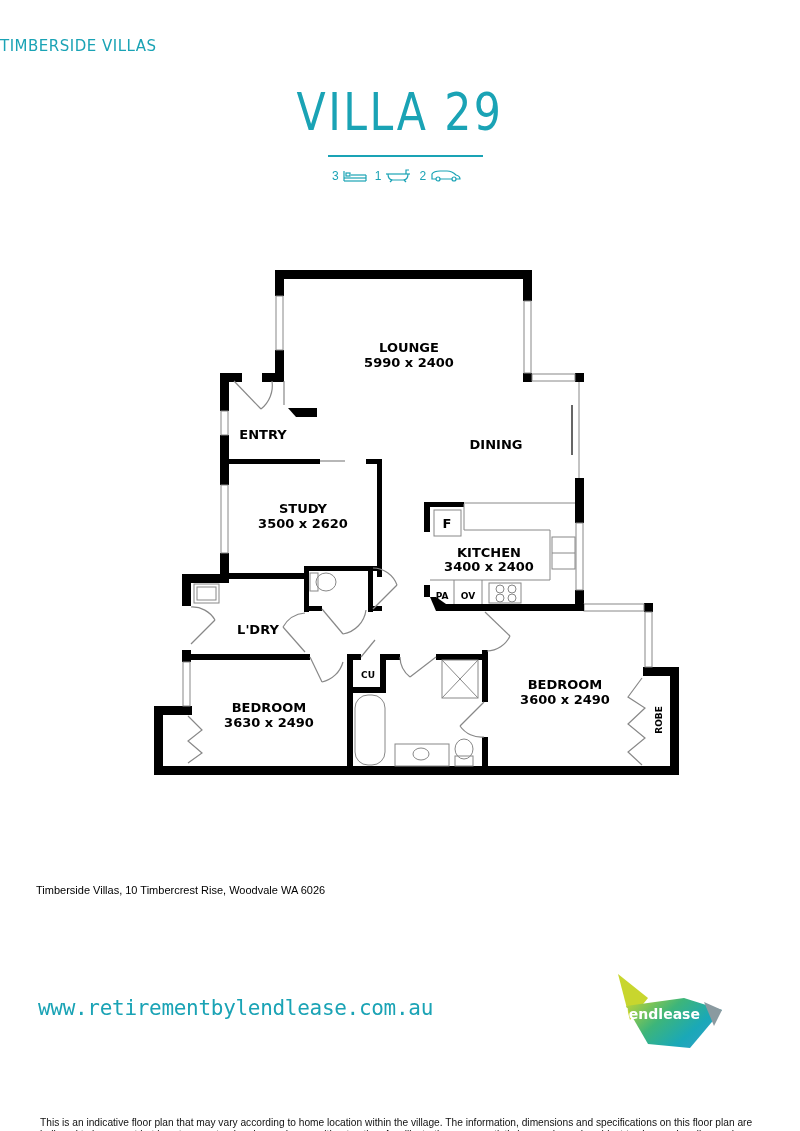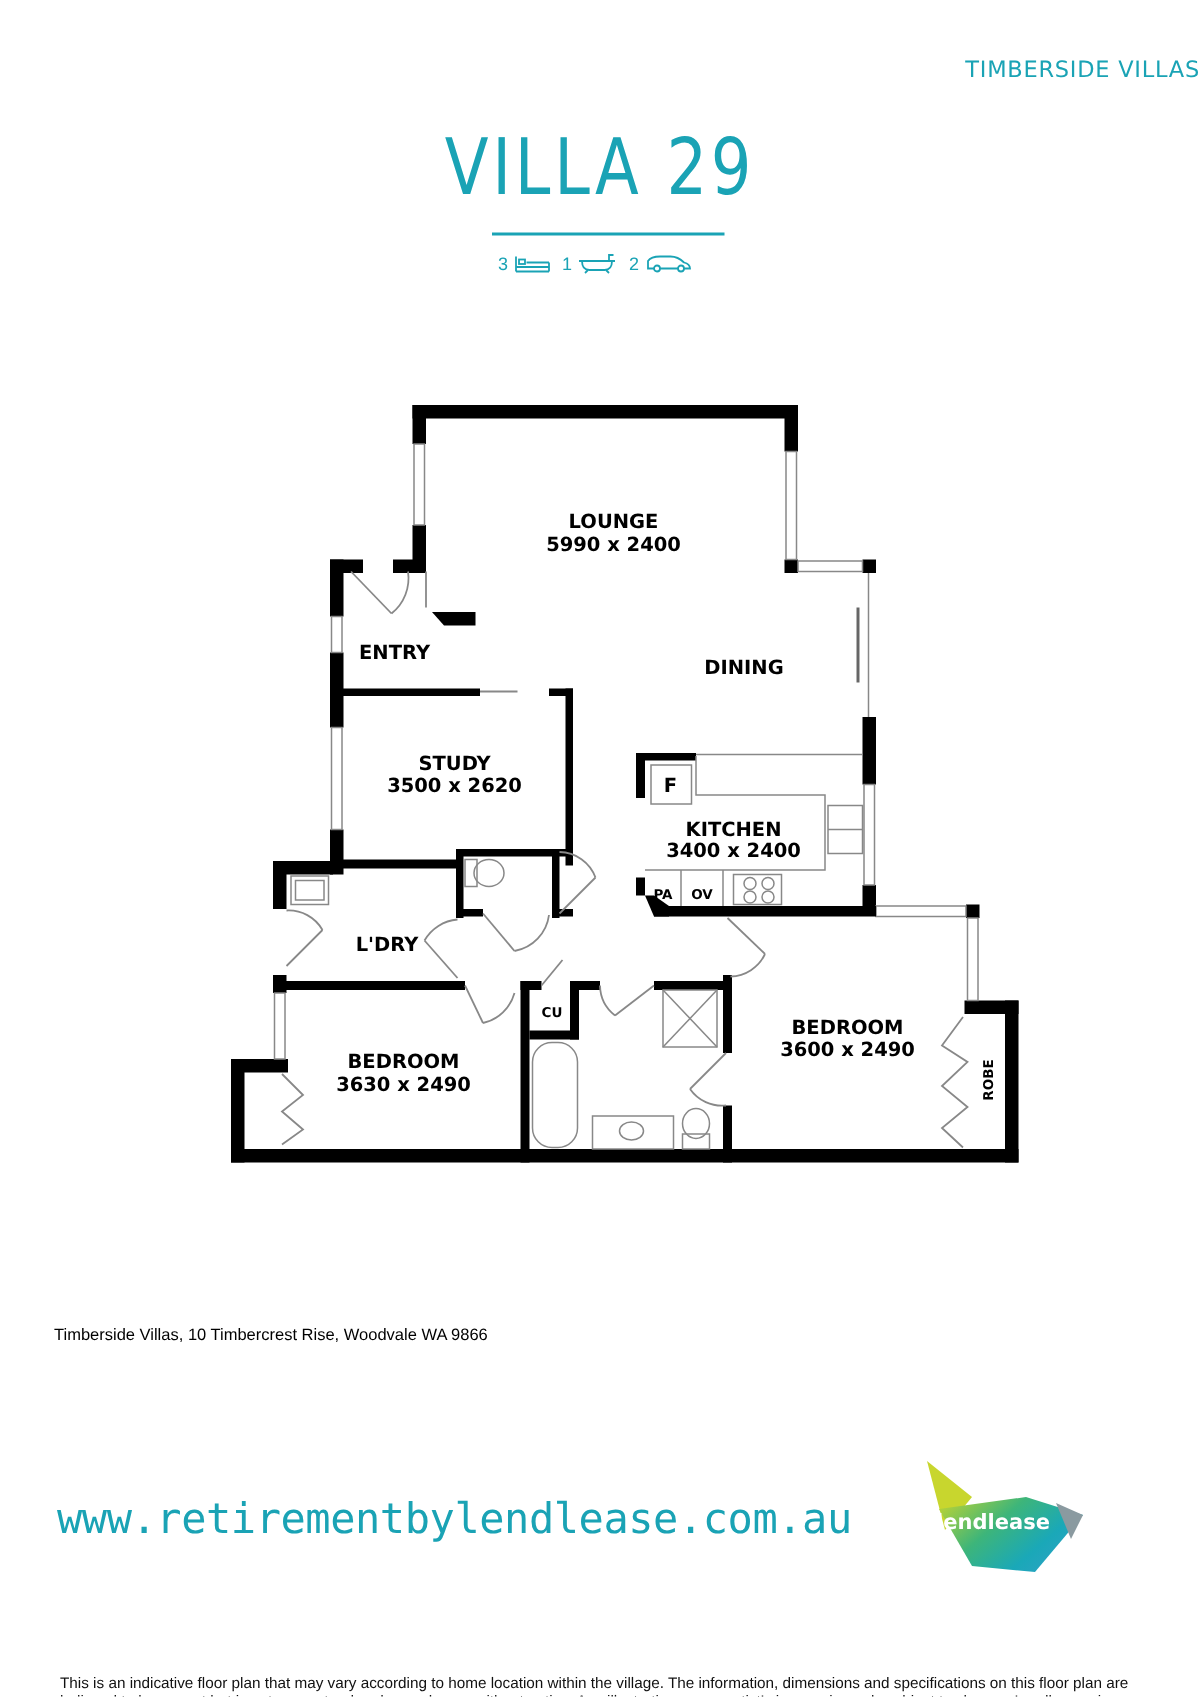--- a/index.html
+++ b/index.html
@@ -1,34 +1,34 @@
 <!DOCTYPE html>
 <html><head>
 <meta charset="utf-8">
 <style>
   html, body { margin: 0; padding: 0; background: #ffffff; }
   body { width: 800px; height: 1131px; position: relative; overflow: hidden;
          font-family: "DejaVu Sans", sans-serif; color: #000; }
-  .village { position: absolute; top: 37px; left: 0; width: 800px; text-align: right;
+  .village { position: absolute; top: 37px; left: 0; width: 800px; text-align: left;
              font-family: "DejaVu Sans", sans-serif; font-size: 15px; letter-spacing: 0.5px;
              color: #1aa3b5; font-weight: normal; }
   .villa { position: absolute; top: 82px; left: 0; width: 800px; text-align: center;
            font-family: "DejaVu Sans", sans-serif; font-size: 52px; font-weight: normal;
            color: #1aa3b5; letter-spacing: 3px; transform: scaleX(0.82); transform-origin: center; }
   .rule { position: absolute; top: 155px; left: 328px; width: 155px; height: 2px; background: #1aa3b5; }
   .features { position: absolute; top: 166px; left: 332px; height: 20px; display: flex; align-items: center;
               gap: 4px; color: #1aa3b5; font-size: 12px; font-family: "Liberation Sans", sans-serif; }
   .features svg { display: block; }
   .plan { position: absolute; left: 0; top: 0; }
   .room-label { font-family: "DejaVu Sans", sans-serif; font-weight: bold; font-size: 13px; fill: #000; }
   .small-label { font-family: "DejaVu Sans", sans-serif; font-weight: bold; font-size: 9px; fill: #000; }
   .address { position: absolute; top: 884px; left: 36px; font-family: "Liberation Sans", sans-serif;
              font-size: 11px; color: #000; }
   .website { position: absolute; top: 996px; left: 38px; font-family: "DejaVu Sans Mono", monospace;
-             font-size: 28px; color: #1aa3b5; letter-spacing: -0.3px; }
+             font-size: 21px; color: #1aa3b5; letter-spacing: -0.3px; }
   .logo { position: absolute; left: 612px; top: 970px; width: 115px; height: 82px; }
   .disclaimer { position: absolute; top: 1117px; left: 40px; width: 725px;
                 font-family: "Liberation Sans", sans-serif; font-size: 10.2px; line-height: 12px; color: #111; }
 </style>
 </head>
 <body>
 
 <div class="village">TIMBERSIDE VILLAS</div>
 <div class="villa">VILLA 29</div>
 <div class="rule"></div>
@@ -237,21 +237,21 @@
   <text class="room-label" x="565" y="689" text-anchor="middle">BEDROOM</text>
   <text class="room-label" x="565" y="704" text-anchor="middle">3600 x 2490</text>
 
   <text class="room-label" x="447" y="528" text-anchor="middle">F</text>
   <text class="small-label" x="442" y="599" text-anchor="middle">PA</text>
   <text class="small-label" x="468" y="599" text-anchor="middle">OV</text>
   <text class="small-label" x="368" y="678" text-anchor="middle">CU</text>
   <text class="small-label" x="0" y="0" text-anchor="middle" transform="translate(662,720) rotate(-90)">ROBE</text>
 </svg>
 
-<div class="address">Timberside Villas, 10 Timbercrest Rise, Woodvale WA 9866</div>
+<div class="address">Timberside Villas, 10 Timbercrest Rise, Woodvale WA 6026</div>
 
 <div class="logo">
   <svg width="115" height="82" viewBox="0 0 115 82">
     <defs>
       <linearGradient id="lg1" x1="0" y1="0" x2="1" y2="0.6">
         <stop offset="0" stop-color="#c8d62e"></stop>
         <stop offset="0.45" stop-color="#3db57a"></stop>
         <stop offset="0.8" stop-color="#1aa8b8"></stop>
         <stop offset="1" stop-color="#2aa3c2"></stop>
       </linearGradient>

